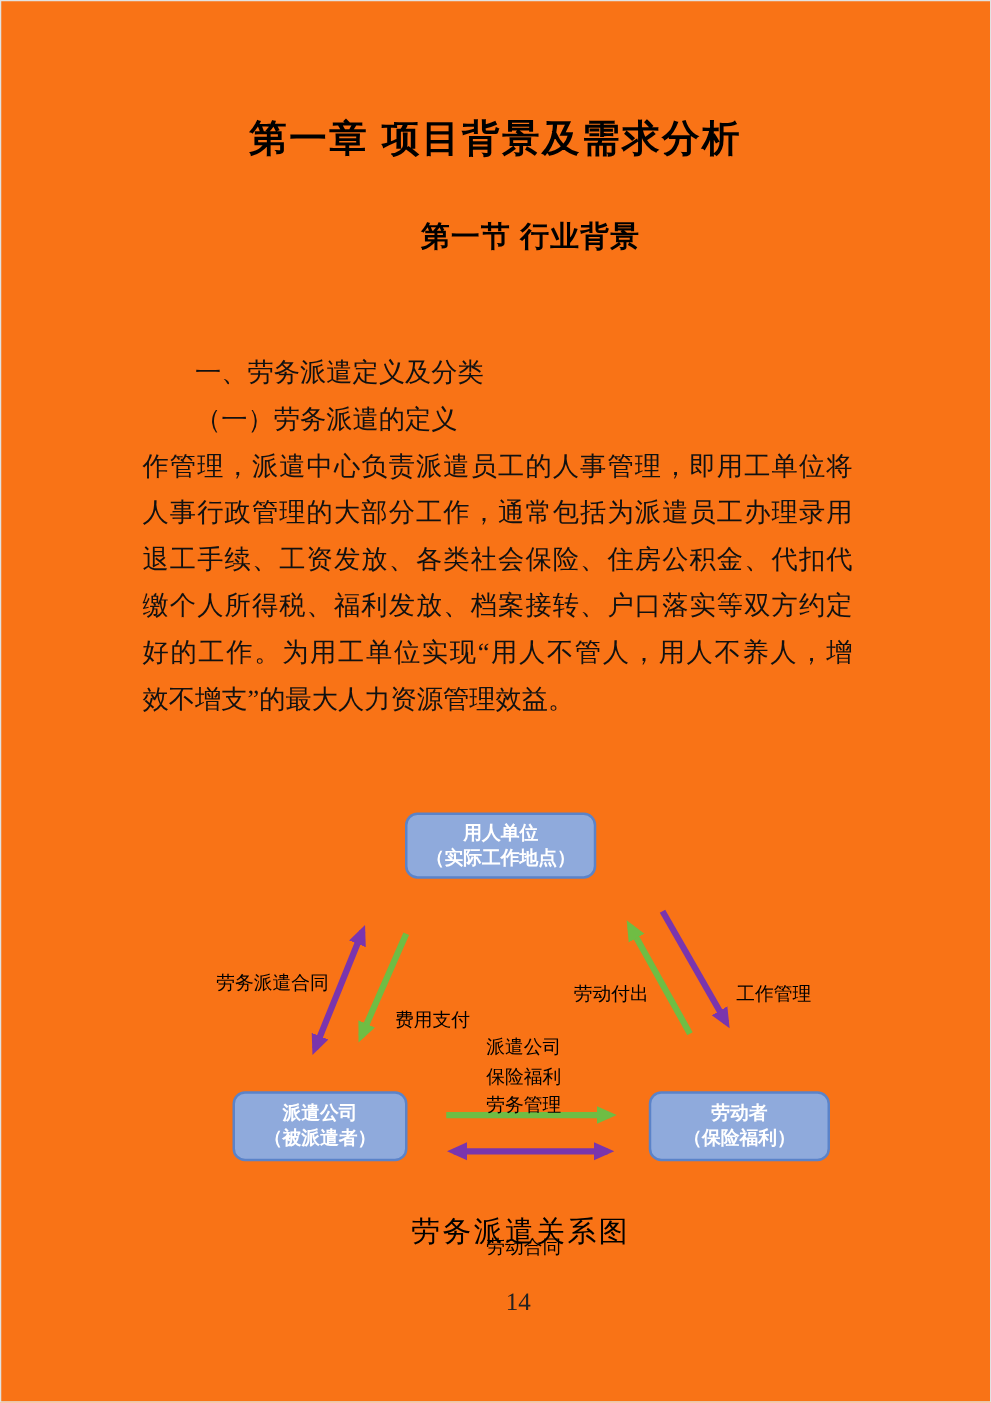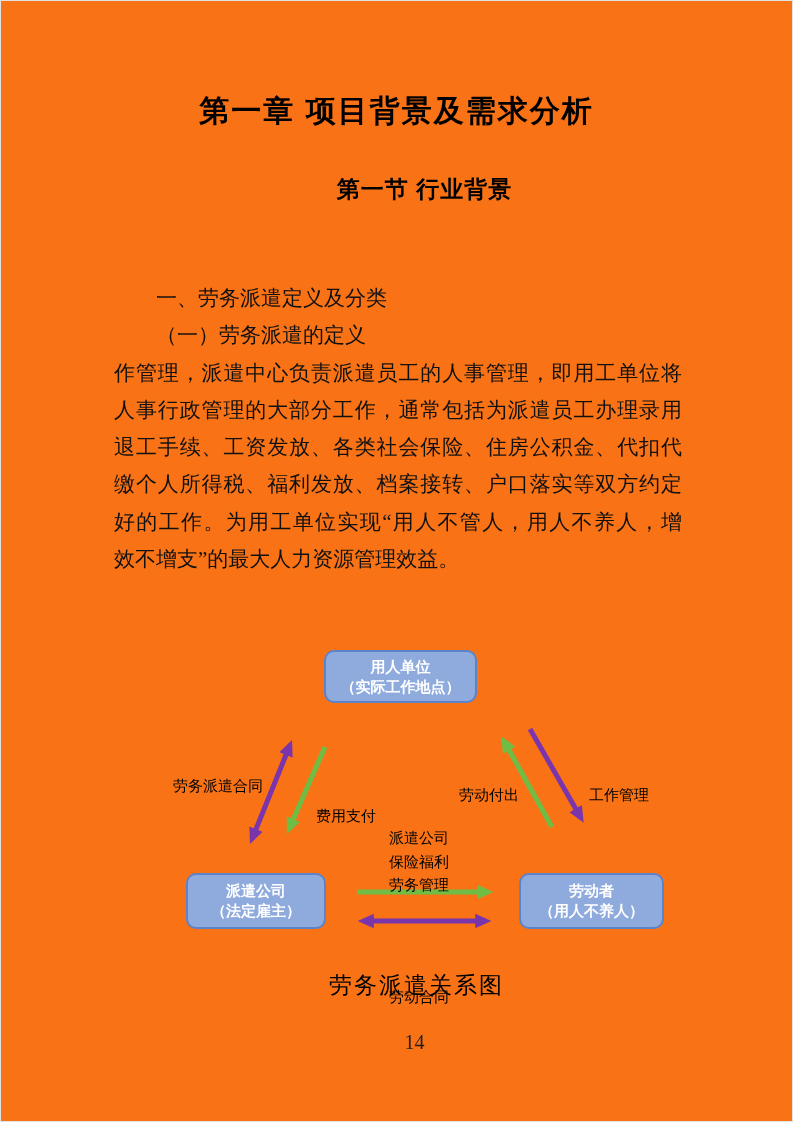--- a/index.html
+++ b/index.html
@@ -113,25 +113,25 @@
       <line class="green-line" x1="356" y1="251" x2="487" y2="251" marker-end="url(#head-green)"></line>
       <line class="purple-line" x1="362" y1="280" x2="485" y2="280" marker-start="url(#head-purple)" marker-end="url(#head-purple)"></line>
     </svg>
 
     <div class="dnode" id="node-employer">
       <div>用人单位</div>
       <div>（实际工作地点）</div>
     </div>
     <div class="dnode" id="node-dispatch">
       <div>派遣公司</div>
-      <div>（法定雇主）</div>
+      <div>（被派遣者）</div>
     </div>
     <div class="dnode" id="node-worker">
       <div>劳动者</div>
-      <div>（用人不养人）</div>
+      <div>（保险福利）</div>
     </div>
 
     <div class="edge-label" id="lbl-dispatch-contract">劳务派遣合同</div>
     <div class="edge-label" id="lbl-fee-payment">费用支付</div>
     <div class="edge-label" id="lbl-labor-contribution">劳动付出</div>
     <div class="edge-label" id="lbl-work-management">工作管理</div>
     <div class="edge-label" id="lbl-mid">
       <div>派遣公司</div>
       <div>保险福利</div>
       <div>劳务管理</div>

